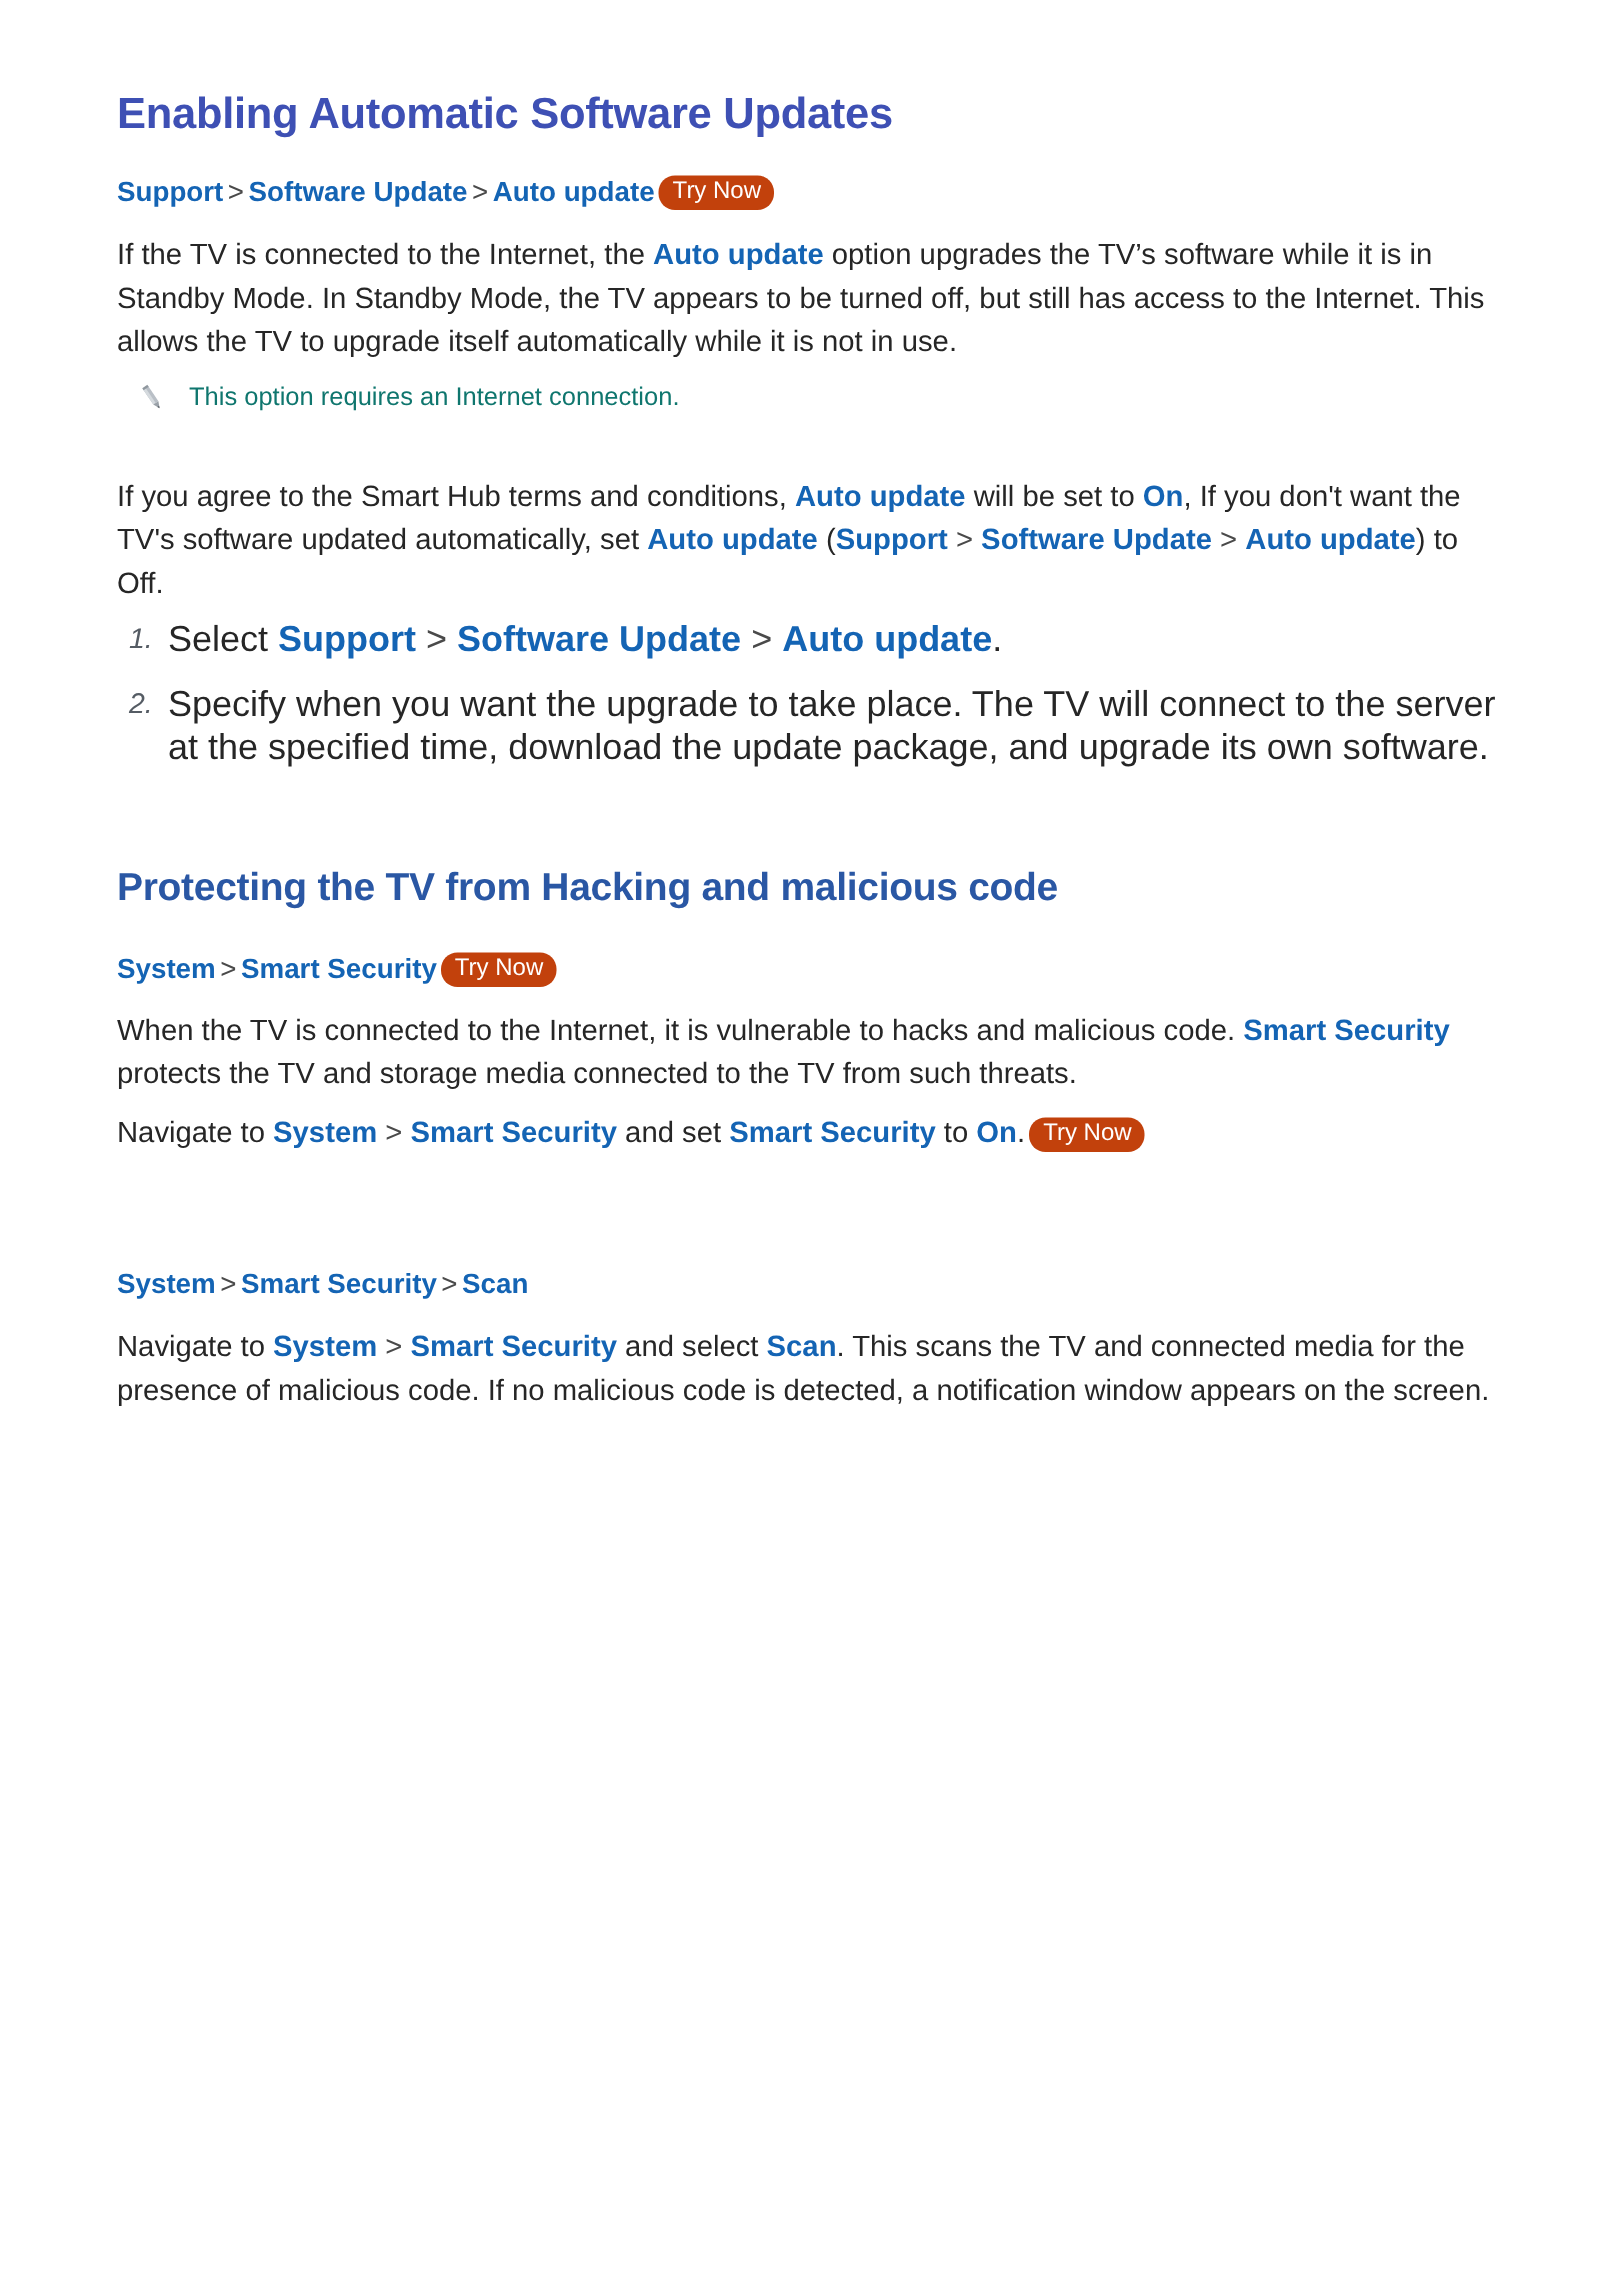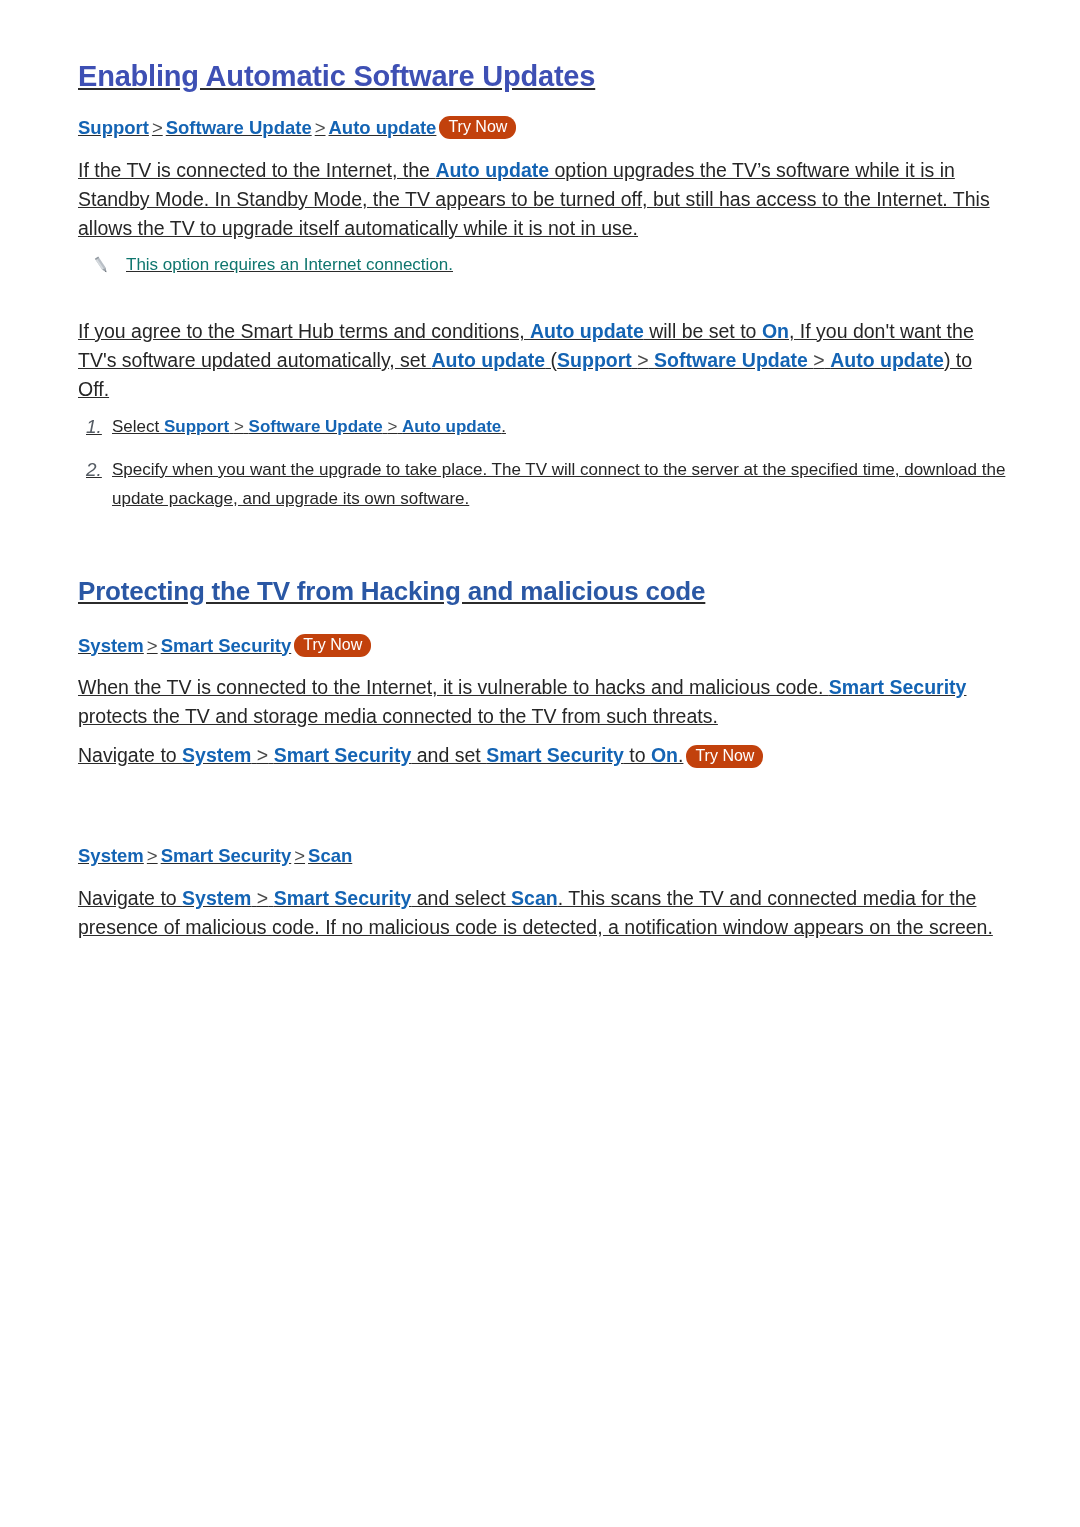--- a/index.html
+++ b/index.html
@@ -13,21 +13,20 @@
     font-family: "Liberation Sans", "DejaVu Sans", sans-serif;
     color: #2b2b2b;
     overflow: hidden;
   }
   .page {
     position: relative;
     width: 1080px;
     height: 1527px;
     box-sizing: border-box;
     padding: 58px 75px 0 78px;
-    text-decoration: underline;
   }
   .content {
     width: 930px;
   }
 
   
   h1.h-main {
     font-size: 29px;
     font-weight: bold;
     color: #3e50b4;
@@ -129,21 +128,21 @@
     width: 34px;
     font-size: 19px;
     font-style: italic;
     color: #555c64;
     line-height: 29px;
     padding-left: 8px;
     box-sizing: border-box;
   }
   ol.steps .step-text {
     flex: 1 1 auto;
-    font-size: 17px;
+    font-size: 24px;
     line-height: 29px;
     color: #262626;
   }
 
   .gap-8  { height: 8px; }
   .gap-10 { height: 10px; }
   .gap-14 { height: 14px; }
   .gap-18 { height: 18px; }
   .gap-22 { height: 22px; }
   .gap-52 { height: 52px; }

